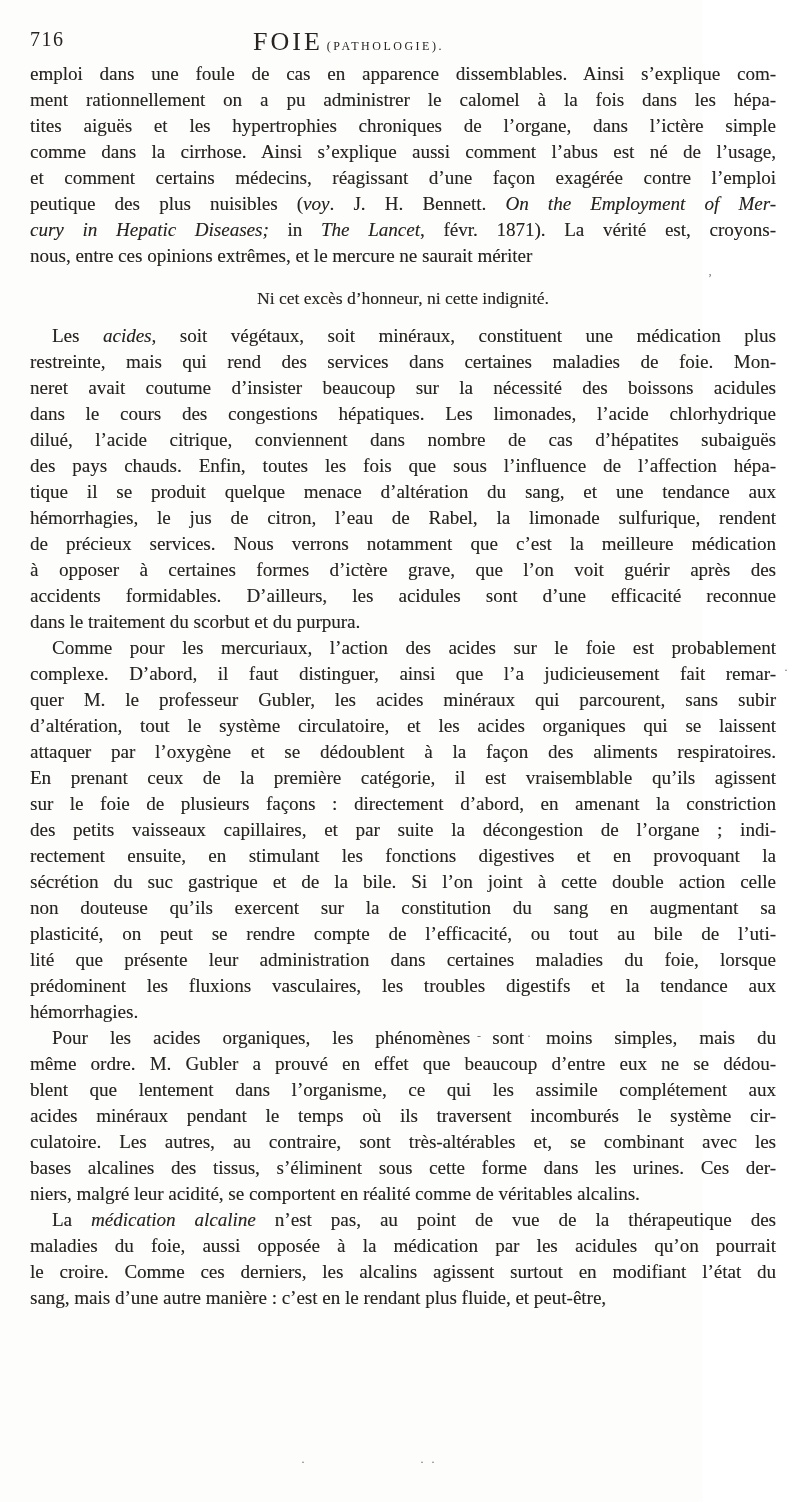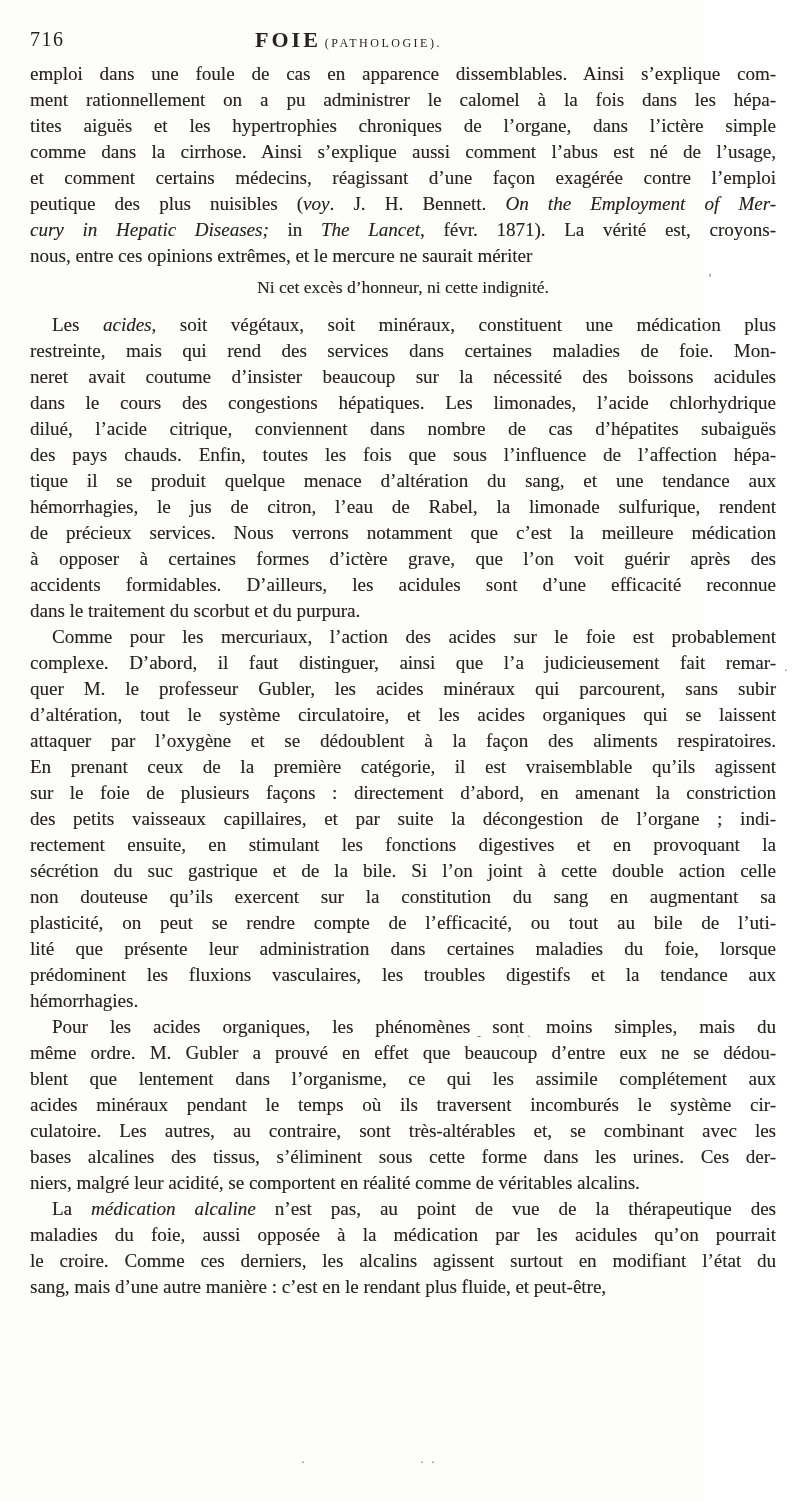--- a/index.html
+++ b/index.html
@@ -24,21 +24,21 @@
   .pagenum {
     position: absolute; left: 0; top: 1px;
     font-size: 20px; letter-spacing: 1.5px;
   }
   .head-title {
     position: absolute; left: 0; right: 10px;
     text-align: center;
     white-space: nowrap;
   }
   .head-title .title-word {
-    font-size: 22px; letter-spacing: 3px; font-weight: bold;
+    font-size: 26px; letter-spacing: 3px;
   }
   .head-title .title-qualifier {
     font-size: 12px; letter-spacing: 2.5px;
   }
   
   .text-body {
     position: absolute;
     top: 61px; left: 30px;
     width: 746px;
   }
@@ -46,21 +46,21 @@
   .line {
     font-size: 19px;
     line-height: 26px;
     text-align: justify;
     text-align-last: justify;
     white-space: normal;
     text-shadow: 0.3px 0.3px 0 rgba(39,35,32,0.35);
   }
   .line.last { text-align-last: left; }
   .line.indent { text-indent: 22px; }
-  .block.centered { margin: 5px 0 12px 0; }
+  .block.centered { margin: 16px 0 12px 0; }
   .block.centered .line {
     text-align: center;
     text-align-last: center;
     font-size: 17.5px;
     line-height: 26px;
   }
   i { font-style: italic; }
   
   .speckle {
     position: absolute;

